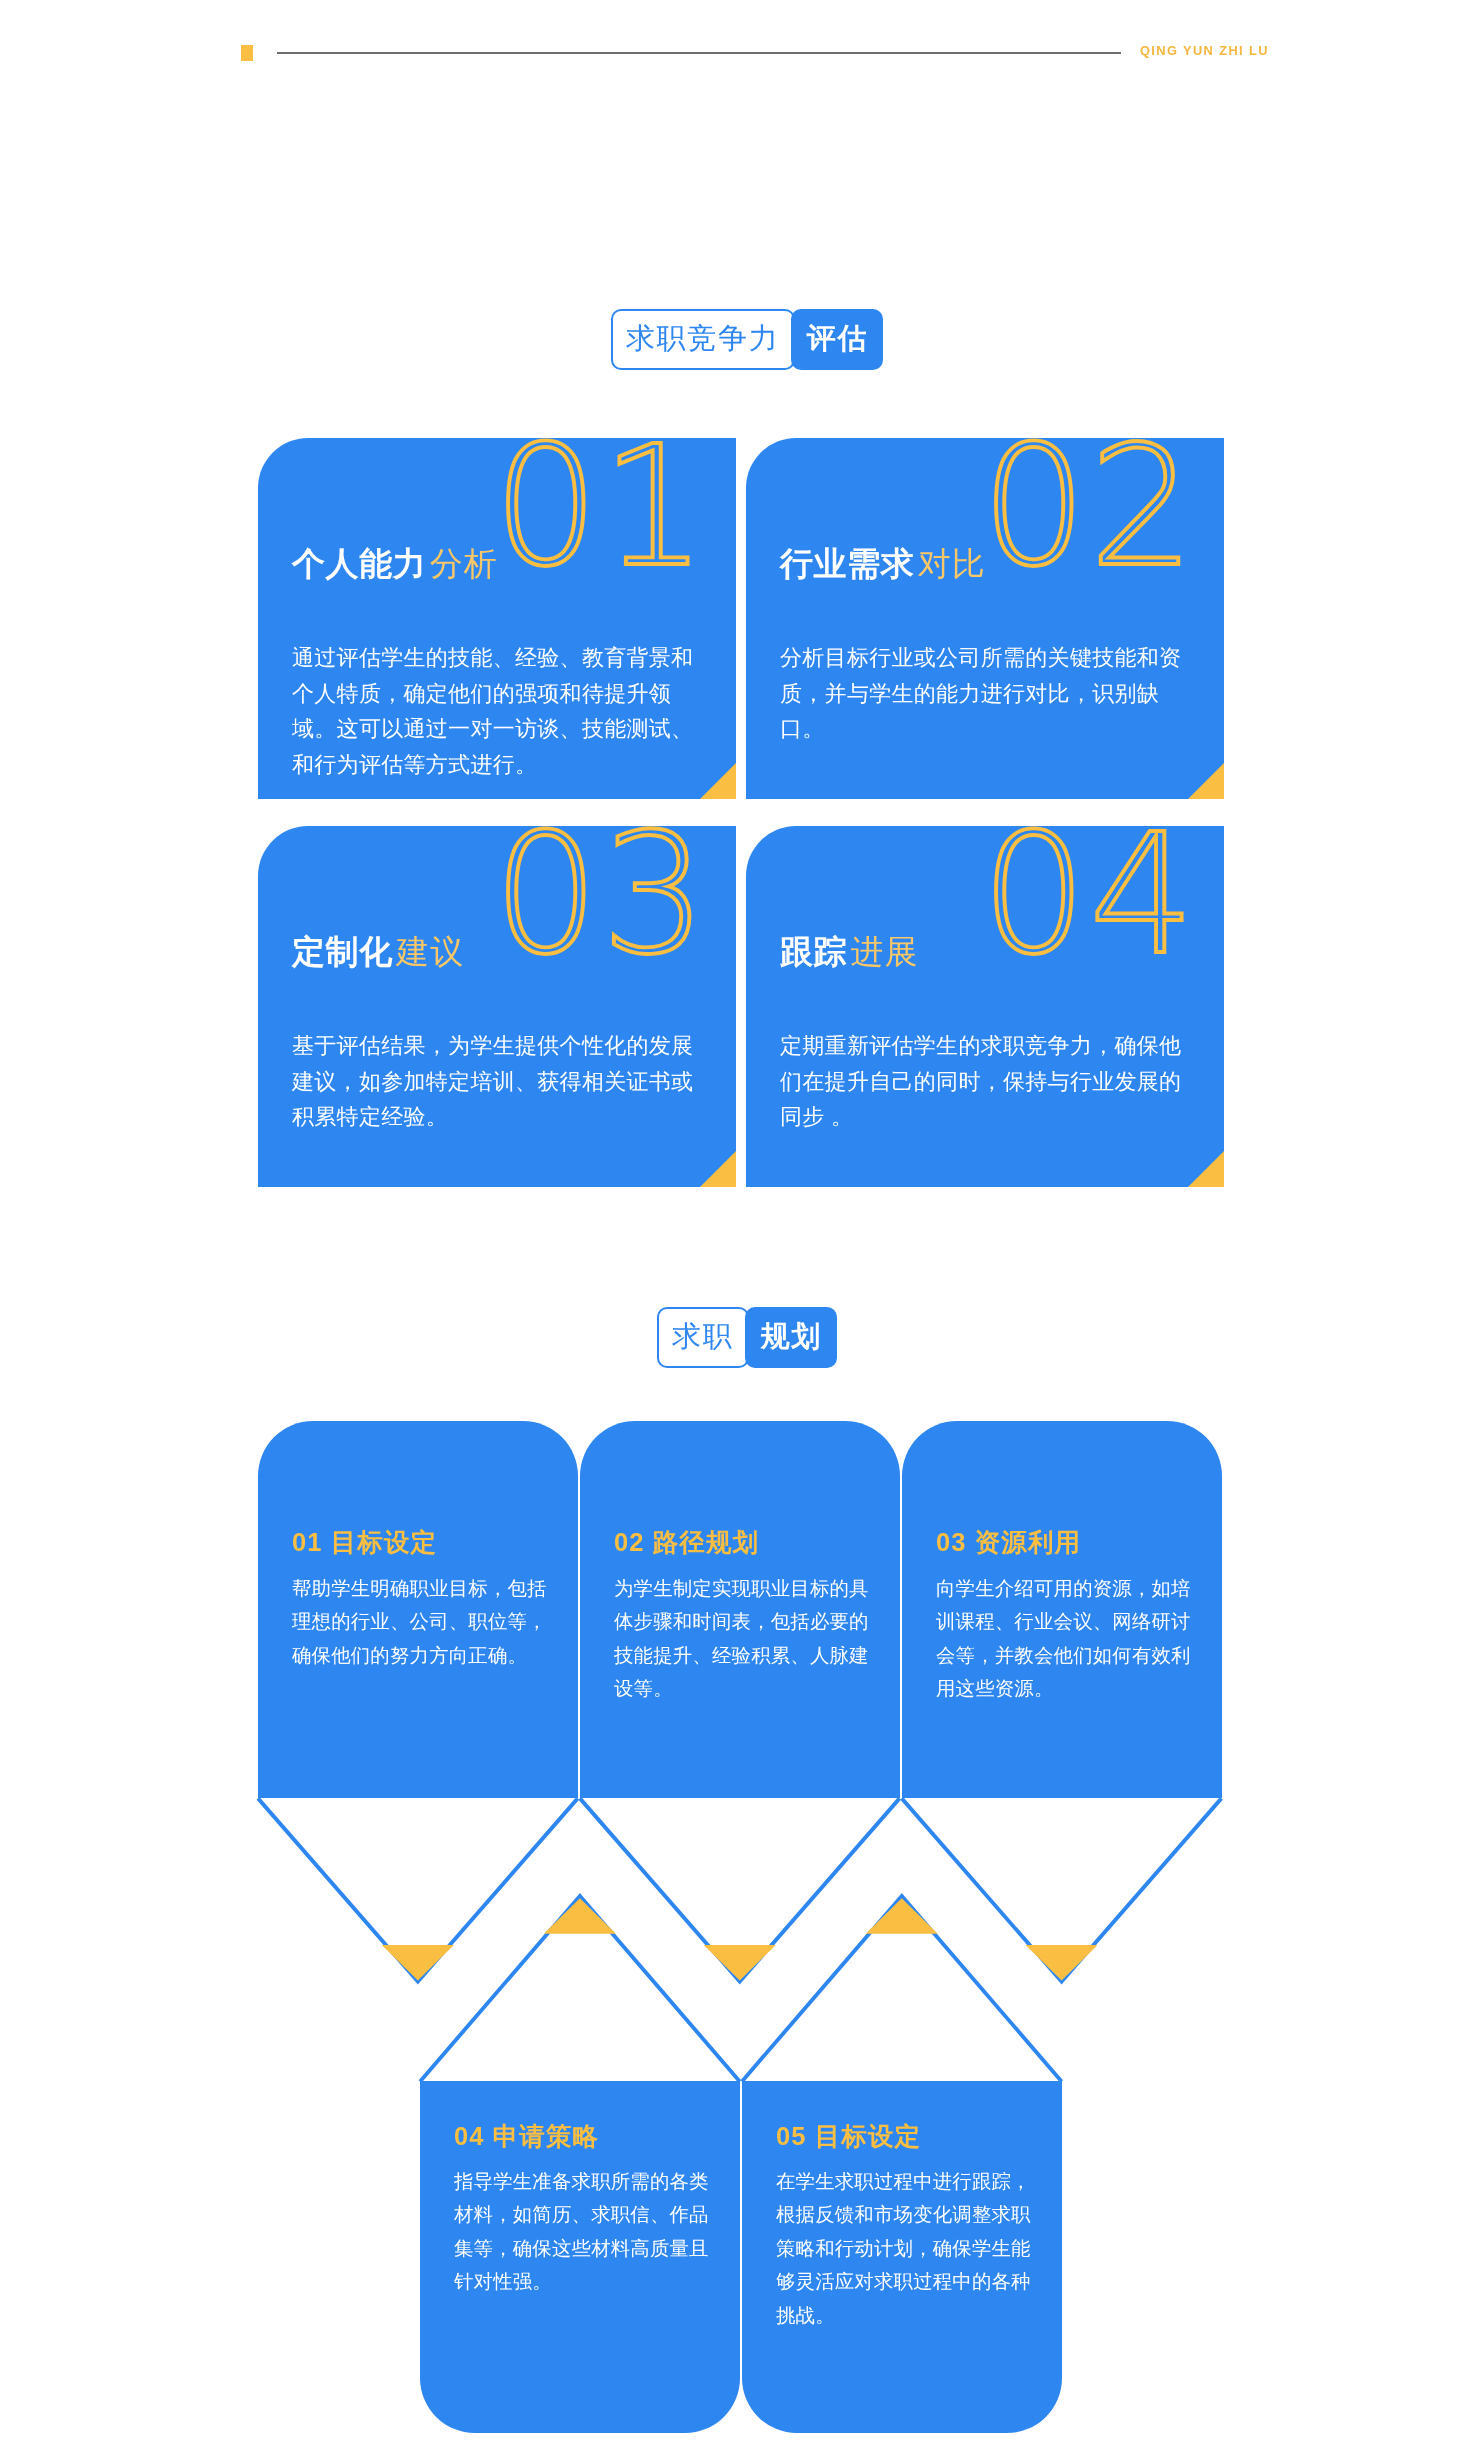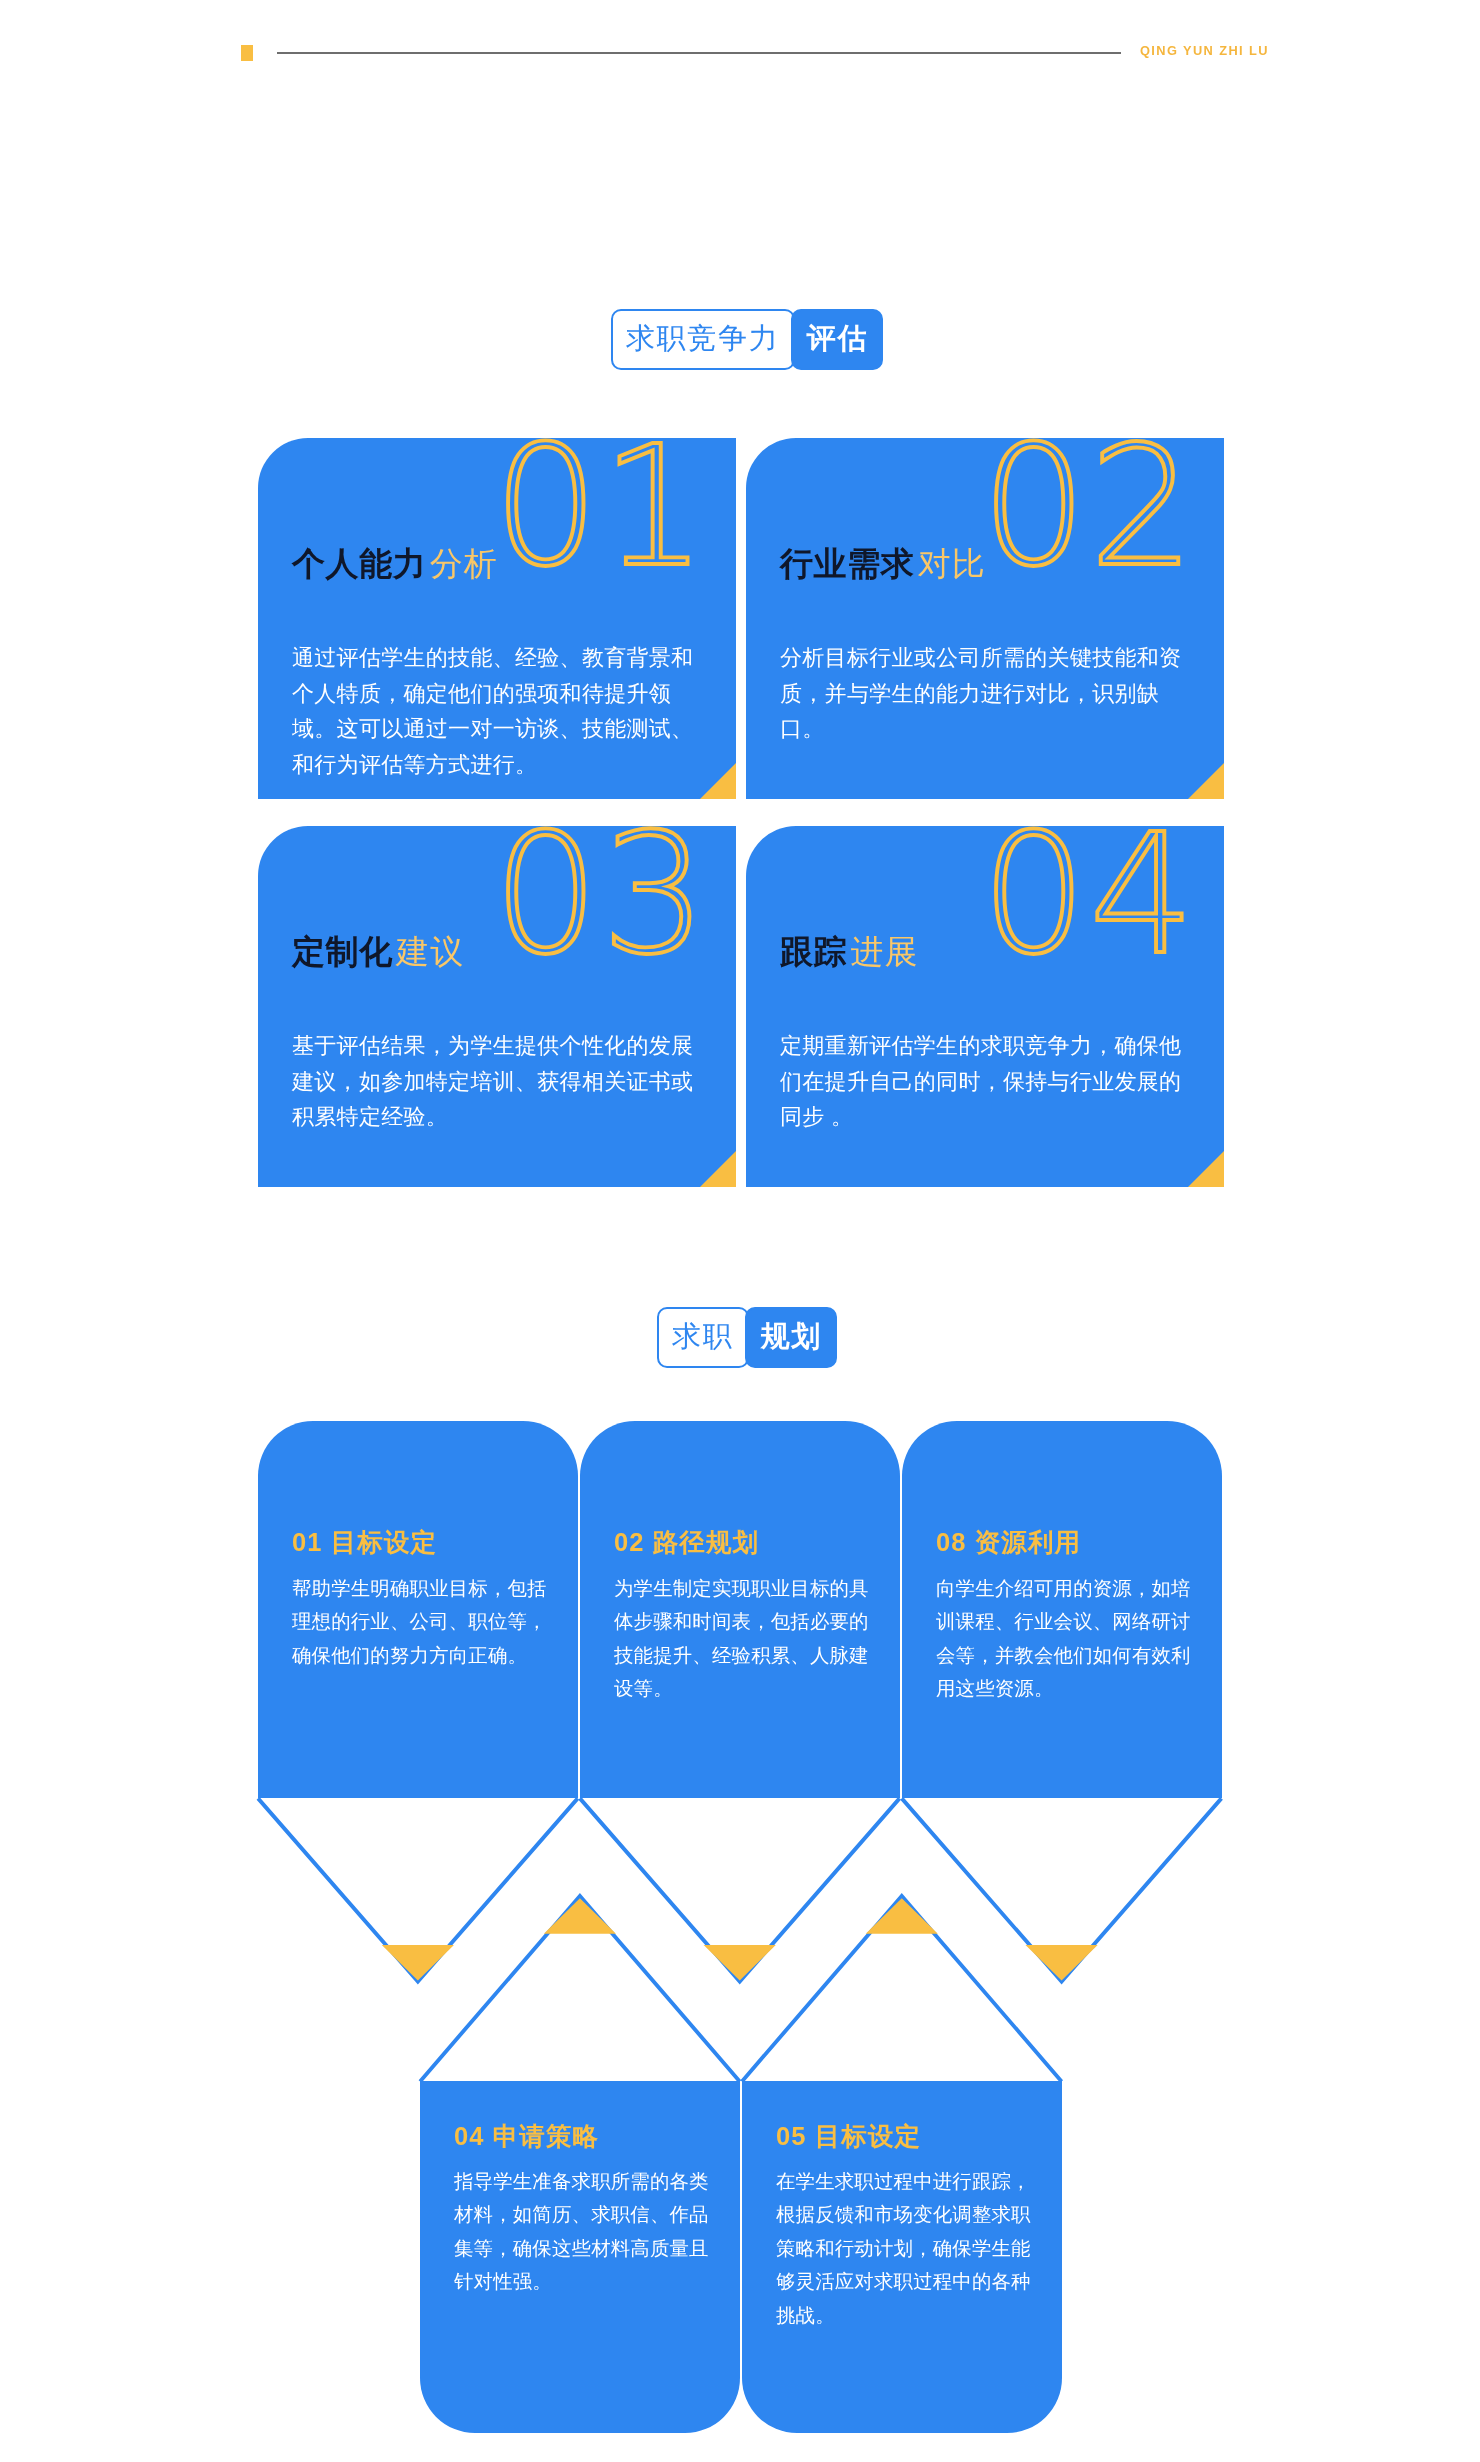--- a/index.html
+++ b/index.html
@@ -81,21 +81,21 @@
     font-size:166px; font-weight:300; line-height:1;
     color:transparent;
     -webkit-text-stroke:3.9px #F9BE42;
     letter-spacing:2.2px;
     font-family:"DejaVu Sans", sans-serif;
   }
   .eval-head {
     position:absolute; left:34px; top:109px;
     font-size:33px; line-height:1; white-space:nowrap;
   }
-  .eval-head .hl { color:#0f172a; font-weight:bold; letter-spacing:0.6px; }
+  .eval-head .hl { color:#ffffff; font-weight:bold; letter-spacing:0.6px; }
   .eval-head .hr { color:#F9C768; font-weight:400; letter-spacing:1.1px; margin-left:3.3px;}
   .eval-body {
     position:absolute; left:34px; top:202px; width:412px;
     font-size:22px; line-height:1.62; color:#FFFFFF; font-weight:300;
     letter-spacing:0.3px;
   }
 
   
   .plan-zone { position:absolute; left:0; top:1421px; width:1480px; height:666px; }
   .pillar-top {
@@ -208,21 +208,21 @@
       <div class="pillar-title">01 目标设定</div>
       <div class="pillar-body">帮助学生明确职业目标，包括理想的行业、公司、职位等，确保他们的努力方向正确。</div>
     </div>
 
     <div class="pillar-top" style="left:580px; top:0;">
       <div class="pillar-title">02 路径规划</div>
       <div class="pillar-body">为学生制定实现职业目标的具体步骤和时间表，包括必要的技能提升、经验积累、人脉建设等。</div>
     </div>
 
     <div class="pillar-top" style="left:902px; top:0;">
-      <div class="pillar-title">08 资源利用</div>
+      <div class="pillar-title">03 资源利用</div>
       <div class="pillar-body">向学生介绍可用的资源，如培训课程、行业会议、网络研讨会等，并教会他们如何有效利用这些资源。</div>
     </div>
 
     <div class="pillar-bottom" style="left:420px; top:660px;">
       <div class="pillar-title">04 申请策略</div>
       <div class="pillar-body">指导学生准备求职所需的各类材料，如简历、求职信、作品集等，确保这些材料高质量且针对性强。</div>
     </div>
 
     <div class="pillar-bottom" style="left:742px; top:660px;">
       <div class="pillar-title">05 目标设定</div>

